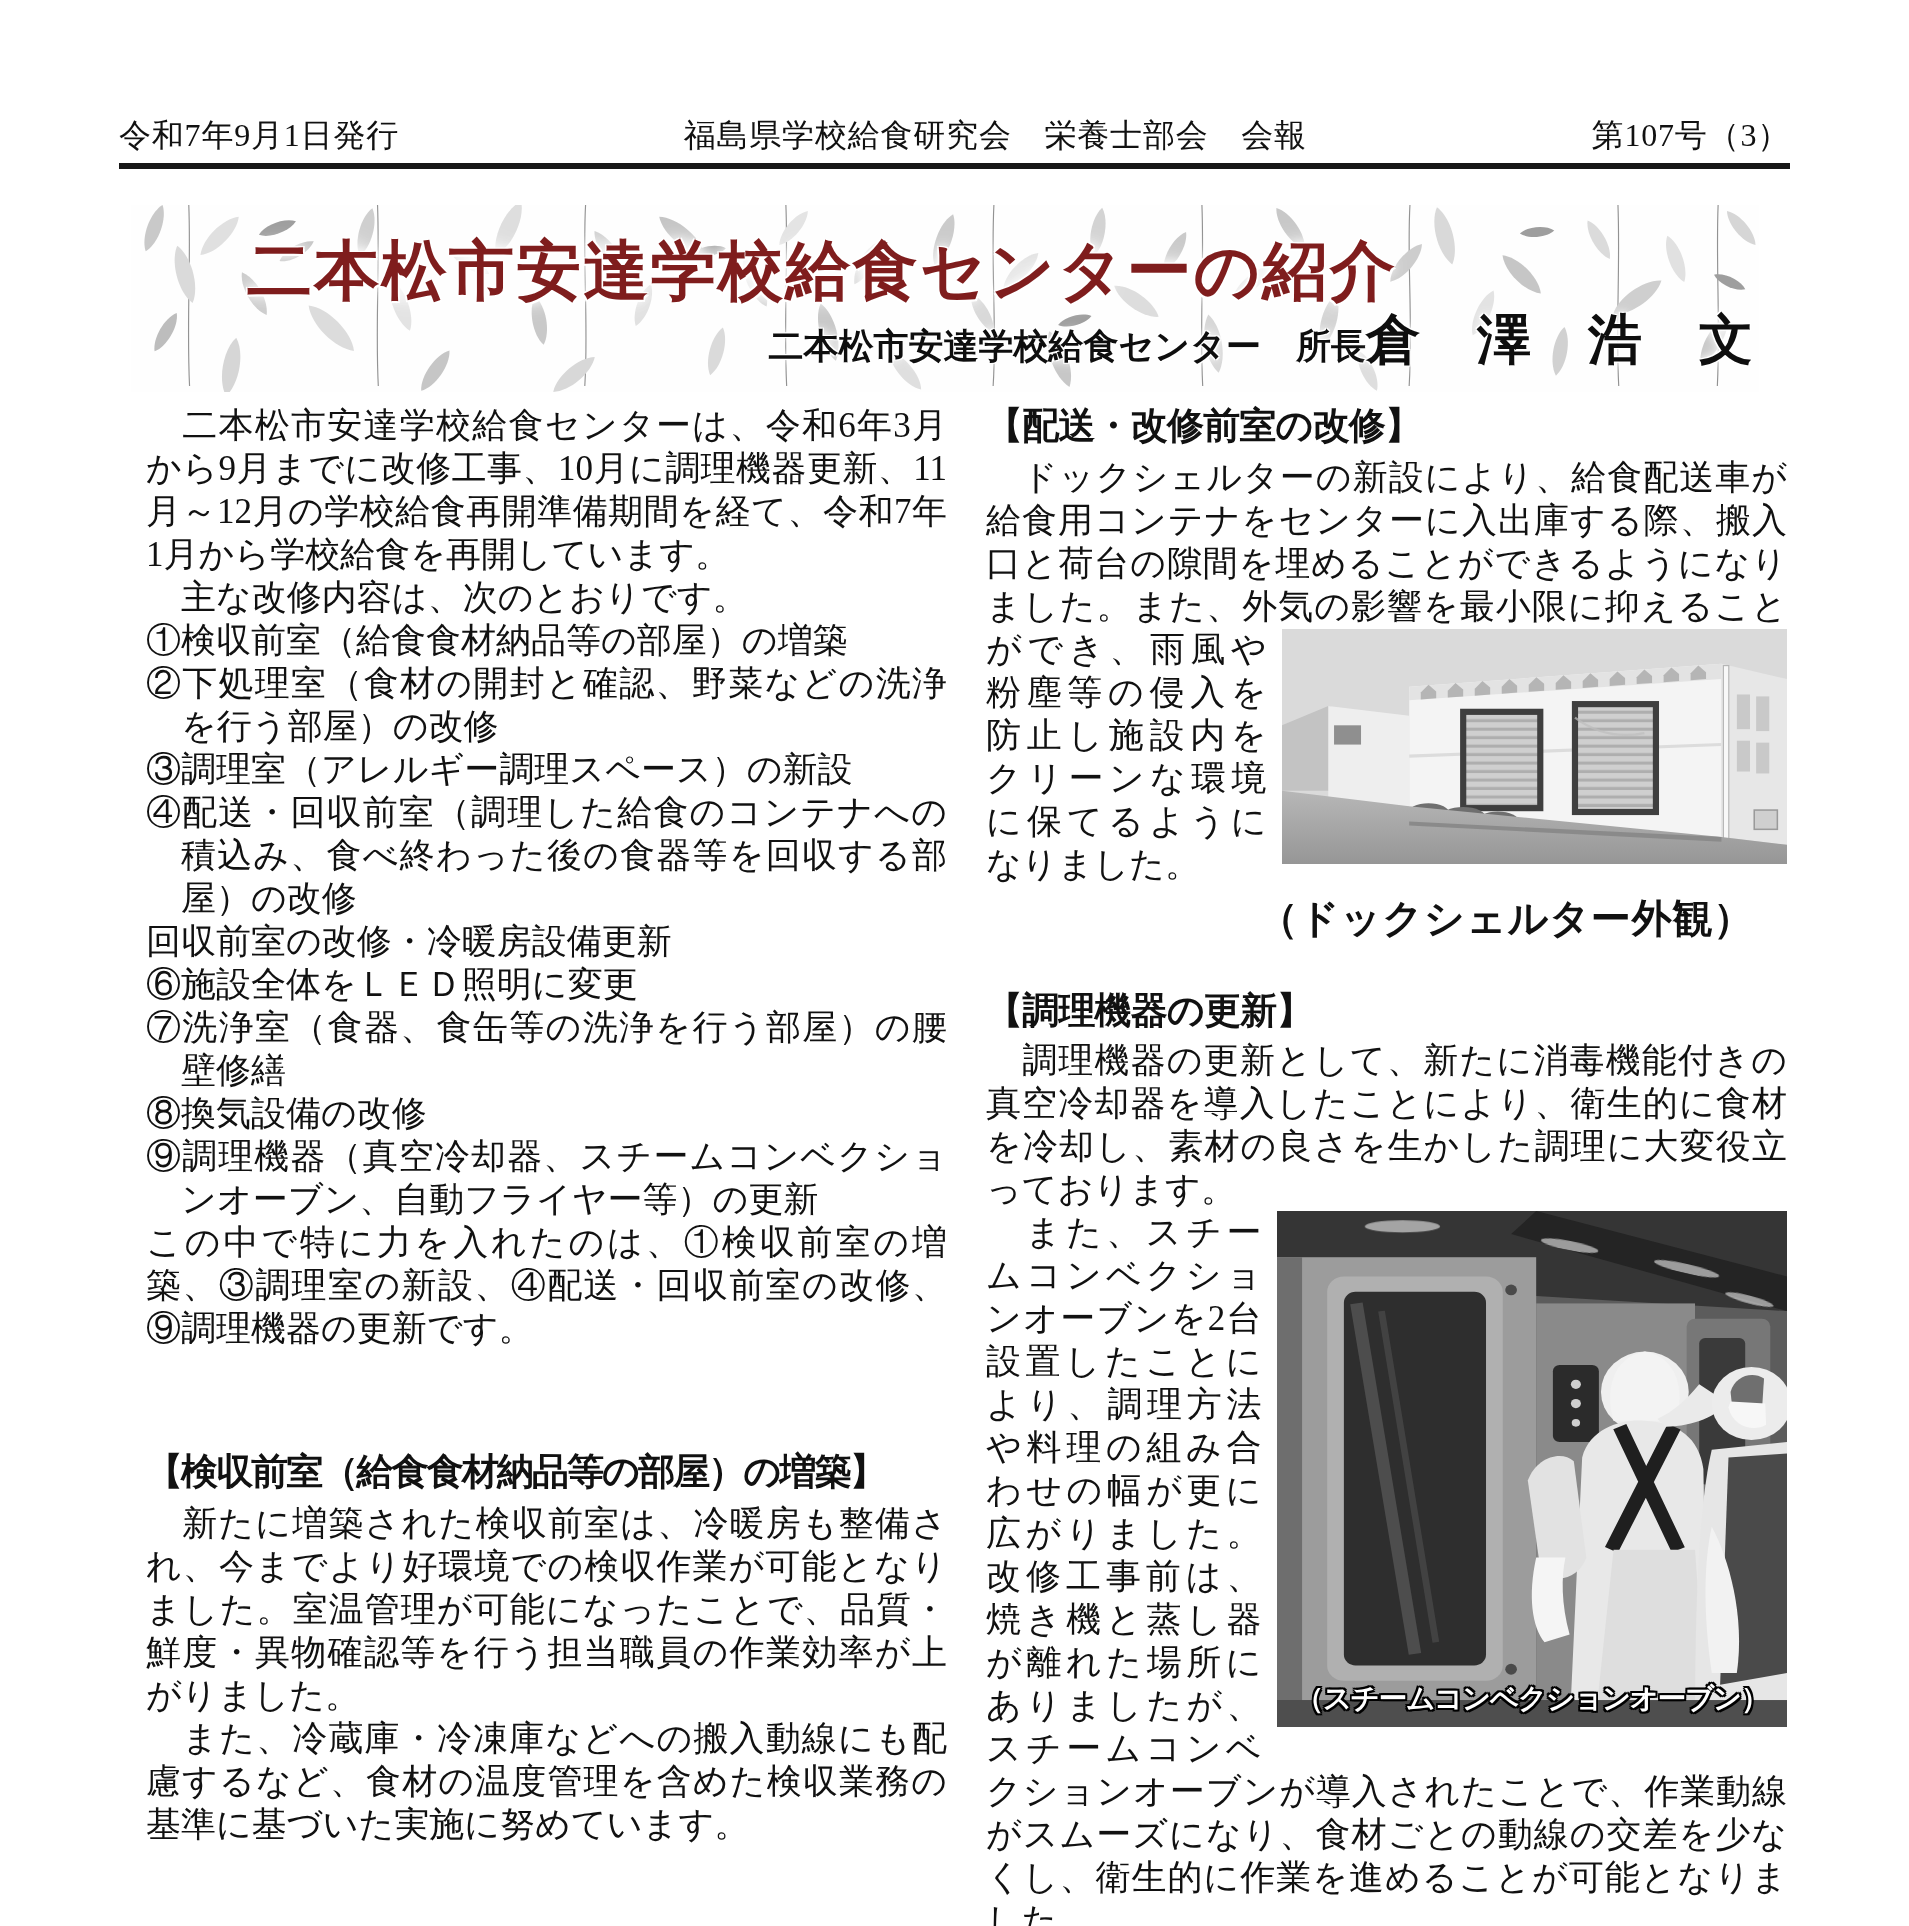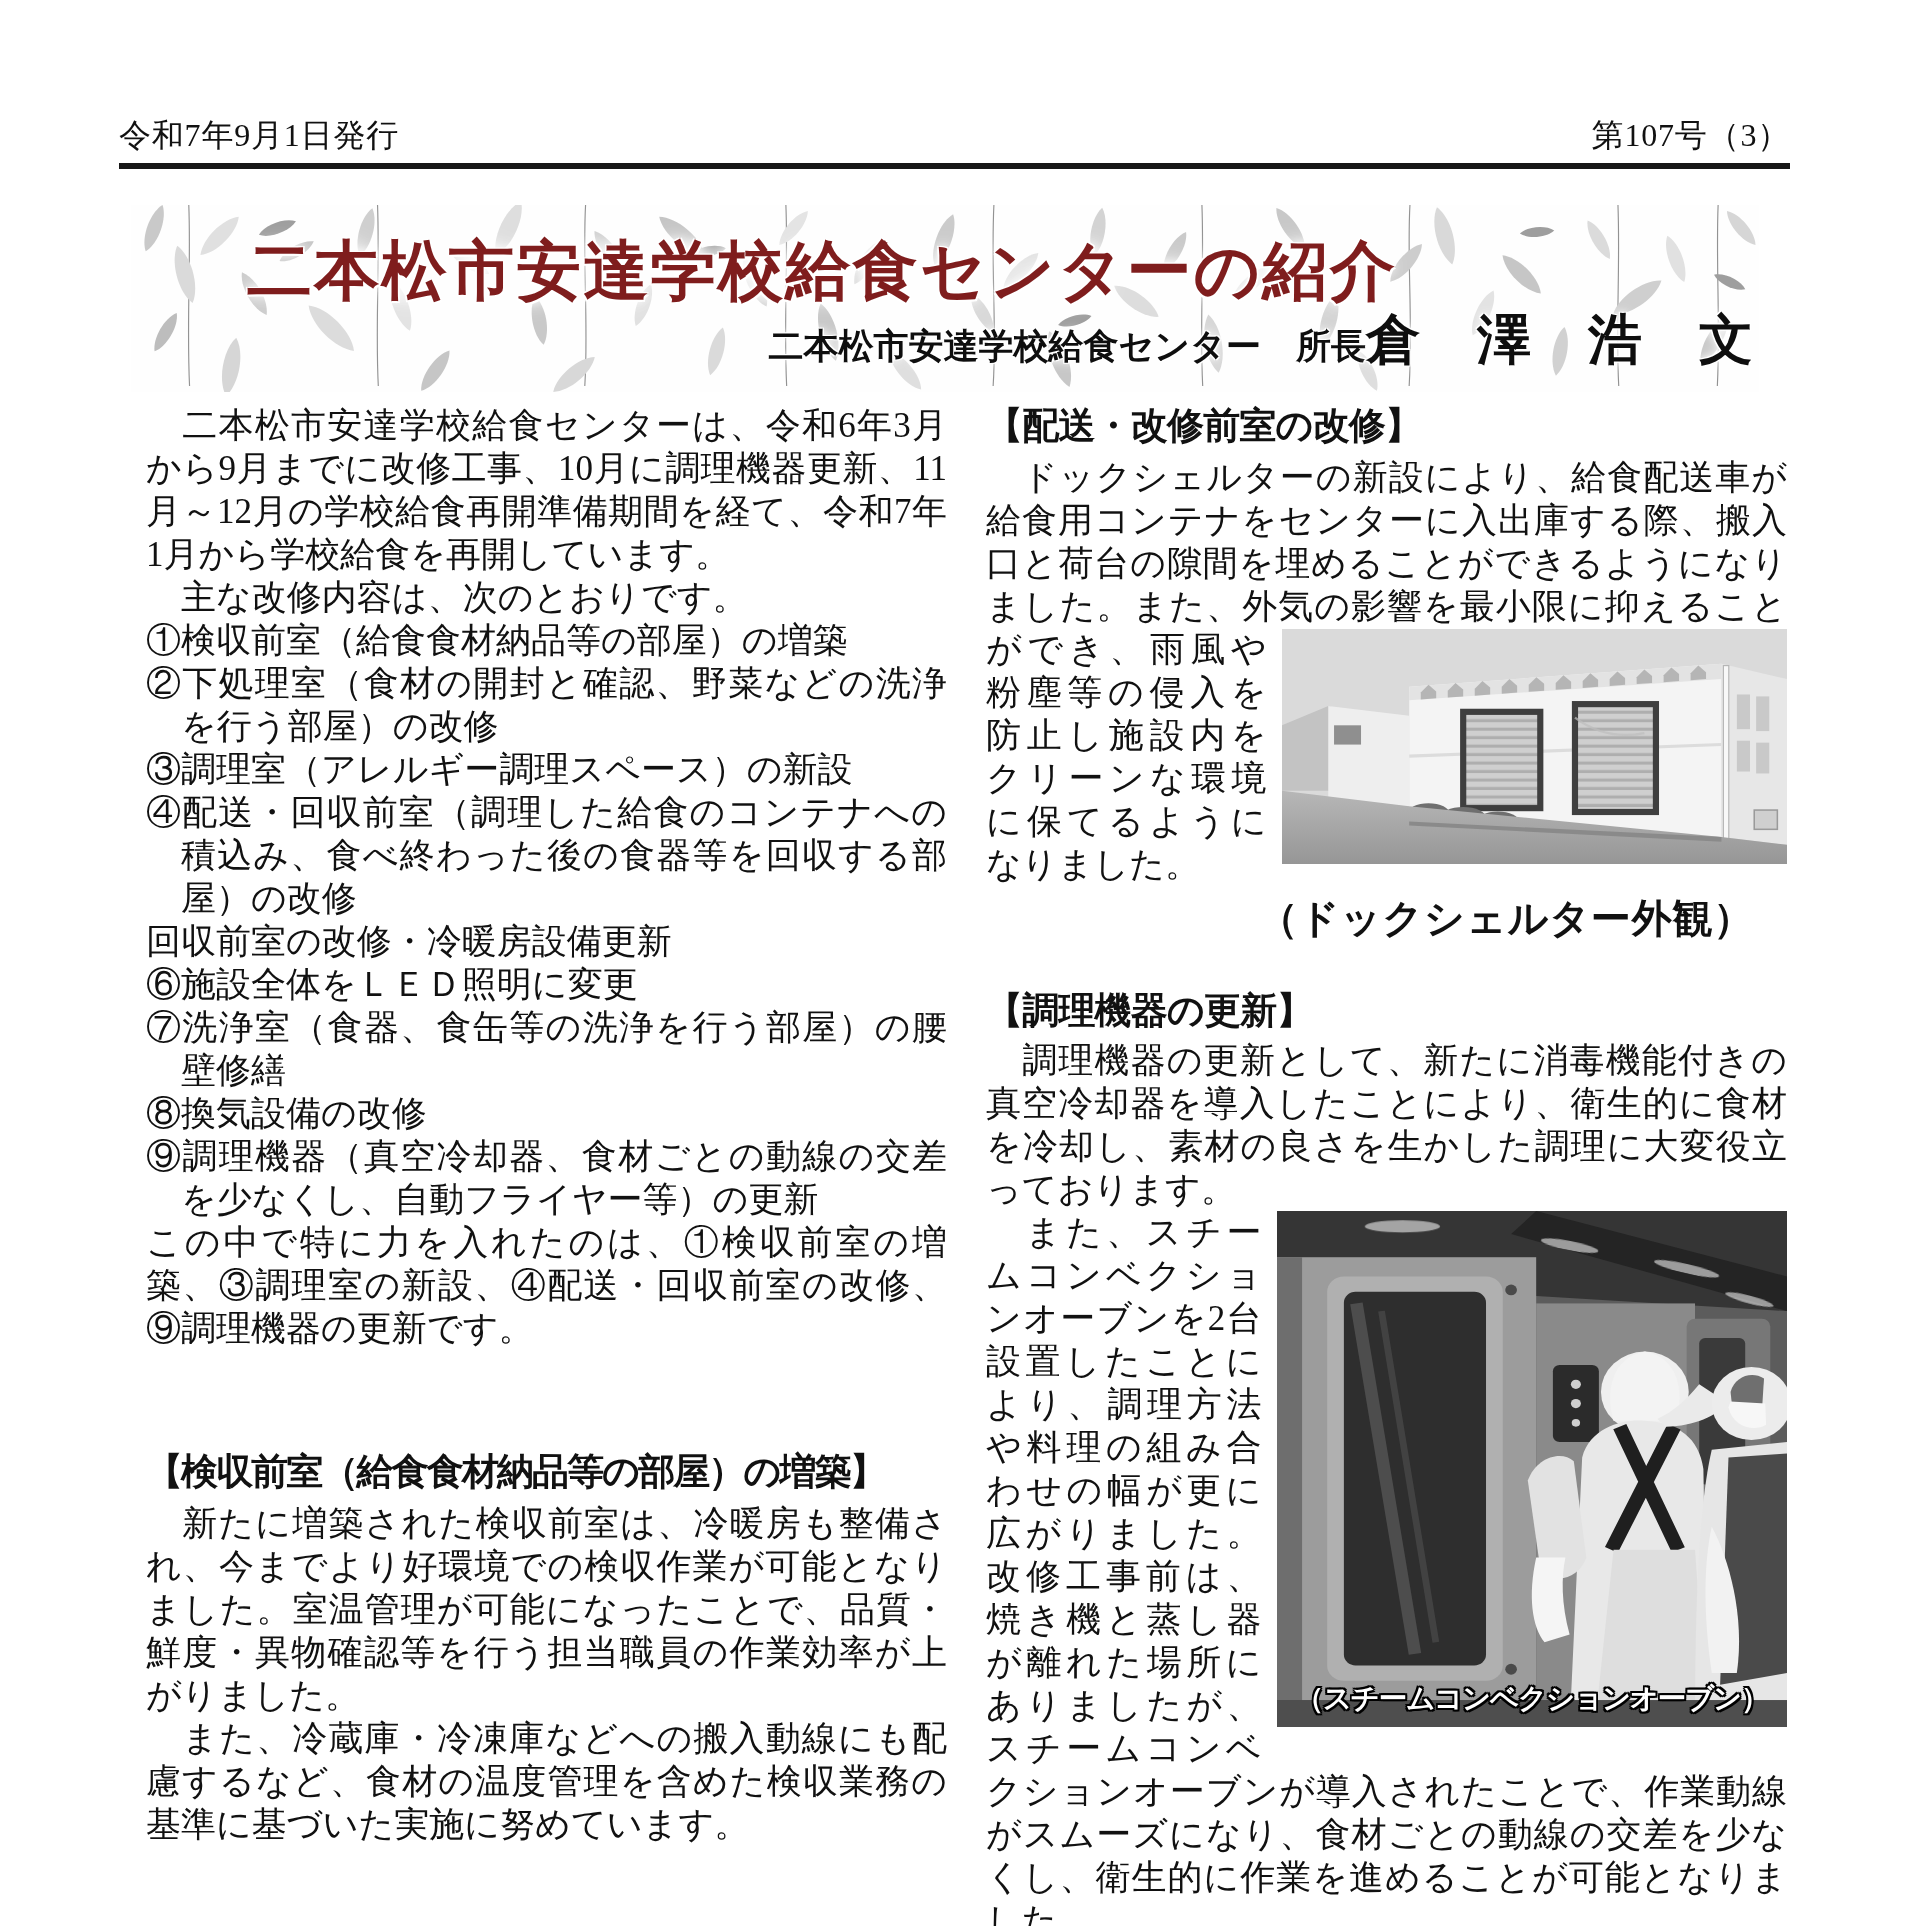--- a/index.html
+++ b/index.html
@@ -46,20 +46,21 @@
     text-shadow:1.9px 1.9px 0 #000,-1.9px -1.9px 0 #000,1.9px -1.9px 0 #000,-1.9px 1.9px 0 #000,1.9px 0 0 #000,-1.9px 0 0 #000,0 1.9px 0 #000,0 -1.9px 0 #000;}
 
   .caption{clear:both;font-family:Liberation Serif, serif;font-weight:600;font-size:40px;line-height:42px;text-align:center;letter-spacing:0.8px;}
   .cap-dock{margin-left:239px;margin-top:11.6px;}
 </style>
 </head>
 <body>
 
 <div class="header-row">
   <span>令和7年9月1日発行</span>
+  <span>福島県学校給食研究会　栄養士部会　会報</span>
   <span>第107号（3）</span>
 </div>
 <div class="top-rule"></div>
 
 <div class="banner">
   <svg class="leaves" viewBox="0 0 4226 486" preserveAspectRatio="none">
     <rect x="0" y="0" width="4226" height="486" fill="#fefefe"></rect>
     <defs>
       <path id="lf" d="M0,-64 C24,-34 24,34 0,64 C-24,34 -24,-34 0,-64 Z"></path>
     </defs>
@@ -139,21 +140,21 @@
   <p>　主な改修内容は、次のとおりです。</p>
   <ul class="reno">
     <li>①検収前室（給食食材納品等の部屋）の増築</li>
     <li>②下処理室（食材の開封と確認、野菜などの洗浄を行う部屋）の改修</li>
     <li>③調理室（アレルギー調理スペース）の新設</li>
     <li>④配送・回収前室（調理した給食のコンテナへの積込み、食べ終わった後の食器等を回収する部屋）の改修</li>
     <li>回収前室の改修・冷暖房設備更新</li>
     <li>⑥施設全体をＬＥＤ照明に変更</li>
     <li>⑦洗浄室（食器、食缶等の洗浄を行う部屋）の腰壁修繕</li>
     <li>⑧換気設備の改修</li>
-    <li>⑨調理機器（真空冷却器、食材ごとの動線の交差を少なくし、自動フライヤー等）の更新</li>
+    <li>⑨調理機器（真空冷却器、スチームコンベクションオーブン、自動フライヤー等）の更新</li>
   </ul>
   <p>この中で特に力を入れたのは、①検収前室の増築、③調理室の新設、④配送・回収前室の改修、⑨調理機器の更新です。</p>
 
   <h2 class="h-sec h-tight">【検収前室（給食食材納品等の部屋）の増築】</h2>
   <p>　新たに増築された検収前室は、冷暖房も整備され、今までより好環境での検収作業が可能となりました。室温管理が可能になったことで、品質・鮮度・異物確認等を行う担当職員の作業効率が上がりました。</p>
   <p>　また、冷蔵庫・冷凍庫などへの搬入動線にも配慮するなど、食材の温度管理を含めた検収業務の基準に基づいた実施に努めています。</p>
 
 </div>
 
 <div class="col col-right">

